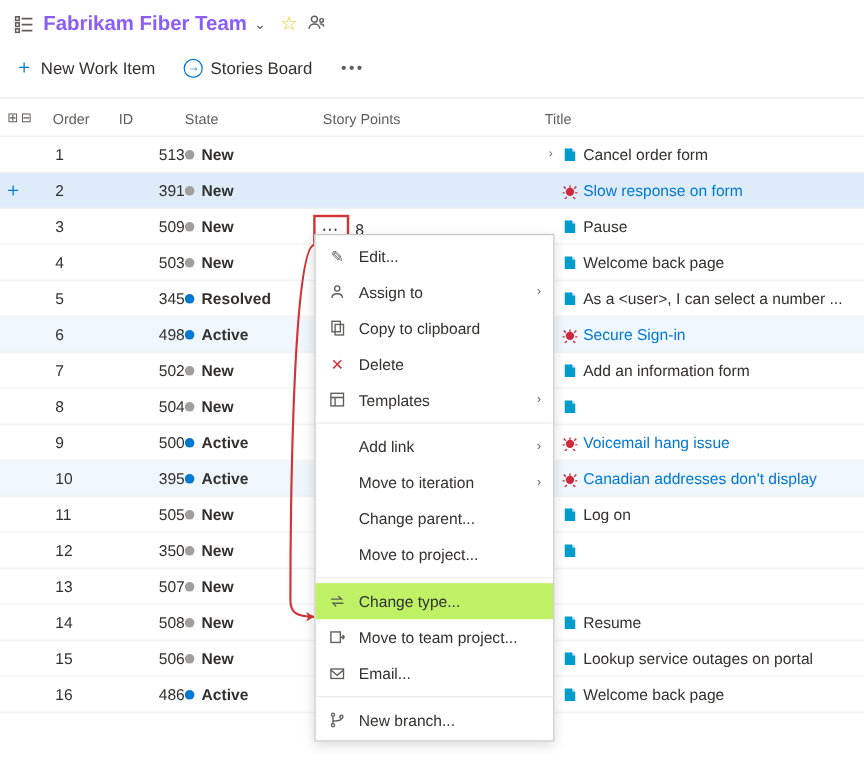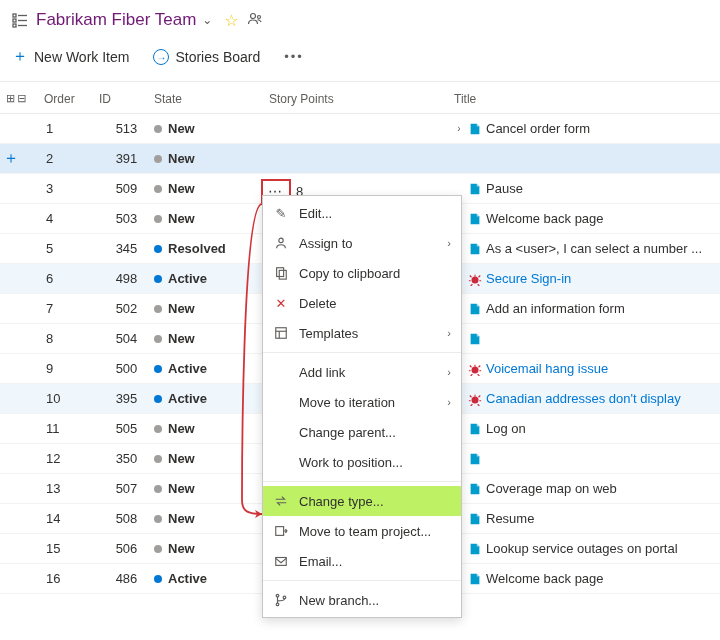--- a/index.html
+++ b/index.html
@@ -19,22 +19,22 @@
     align-items: center;
     gap: 8px;
     padding: 10px 12px 8px 12px;
   }
   .team-icon {
     width: 16px; height: 16px;
     color: #605e5c;
   }
   .title {
     font-size: 17px;
-    font-weight: 400;
-    color: #701a75;
+    font-weight: 700;
+    color: #8b5cf6;
   }
   .chev {
     color: #605e5c;
     font-size: 12px;
     margin-left: -2px;
     margin-right: 4px;
   }
   .star { color: #f2c811; font-size: 16px; }
   .people { color: #605e5c; font-size: 14px; }
   .toolbar {
@@ -79,21 +79,21 @@
     font-size: 12px;
     height: 32px;
     border-bottom: 1px solid #edebe9;
     padding-top: 2px;
   }
   .thead .expicons { display:flex; gap:2px; color:#605e5c; font-size:11px; padding-left:6px; grid-column: 1 / span 2;}
   .row.sel { background: #eff6fc; }
   .row.hov { background: #deecf9; }
   .cell { white-space: nowrap; overflow: hidden; text-overflow: ellipsis; }
   .order { text-align: left; padding-left: 2px; }
-  .id { text-align: center; }
+  .id { text-align: right; }
   .state { display:flex; align-items:center; gap:6px;font-weight:bold; }
   .dot {
     width: 8px; height: 8px; border-radius: 50%;
     background: #a19f9d;
     display: inline-block;
   }
   .dot.blue { background: #0078d4; }
   .titlecell {
     display: flex;
     align-items: center;
@@ -277,185 +277,195 @@
       <div class="row hov">
         <div class="addrow">＋</div>
         <div></div>
         <div class="cell order">2</div>
         <div class="cell id">391</div>
         <div class="cell state">
           <span class="dot"></span>
           <span>New</span>
         </div>
         <div class="cell"></div>
-      </div>
-      <div class="row">
-        <div></div>
-        <div></div>
-        <div class="cell order">3</div>
-        <div class="cell id">509</div>
-        <div class="cell state">
-          <span class="dot"></span>
-          <span>New</span>
-        </div>
-        <div class="cell"></div>
-        <div class="cell titlecell black">
-          <span class="exp"></span>
-          <span class="wi-icon">
-            <svg viewBox="0 0 16 16" width="14" height="14" fill="#009ccc">
-              <path d="M3 2h7l3 3v9H3z"></path>
-              <path d="M10 2v3h3" fill="#fff" opacity=".6"></path>
-            </svg>
-          </span>
-          <span>Pause</span>
-        </div>
-      </div>
-      <div class="row">
-        <div></div>
-        <div></div>
-        <div class="cell order">4</div>
-        <div class="cell id">503</div>
-        <div class="cell state">
-          <span class="dot"></span>
-          <span>New</span>
-        </div>
-        <div class="cell"></div>
-        <div class="cell titlecell black">
-          <span class="exp"></span>
-          <span class="wi-icon">
-            <svg viewBox="0 0 16 16" width="14" height="14" fill="#009ccc">
-              <path d="M3 2h7l3 3v9H3z"></path>
-              <path d="M10 2v3h3" fill="#fff" opacity=".6"></path>
-            </svg>
-          </span>
-          <span>Welcome back page</span>
-        </div>
-      </div>
-      <div class="row">
-        <div></div>
-        <div></div>
-        <div class="cell order">5</div>
-        <div class="cell id">345</div>
-        <div class="cell state">
-          <span class="dot blue"></span>
-          <span>Resolved</span>
-        </div>
-        <div class="cell"></div>
-        <div class="cell titlecell black">
-          <span class="exp vis">›</span>
-          <span class="wi-icon">
-            <svg viewBox="0 0 16 16" width="14" height="14" fill="#009ccc">
-              <path d="M3 2h7l3 3v9H3z"></path>
-              <path d="M10 2v3h3" fill="#fff" opacity=".6"></path>
-            </svg>
-          </span>
-          <span>As a &lt;user&gt;, I can select a number ...</span>
-        </div>
-      </div>
-      <div class="row sel">
-        <div></div>
-        <div></div>
-        <div class="cell order">6</div>
-        <div class="cell id">498</div>
-        <div class="cell state">
-          <span class="dot blue"></span>
-          <span>Active</span>
-        </div>
-        <div class="cell"></div>
         <div class="cell titlecell">
-          <span class="exp vis">›</span>
+          <span class="exp"></span>
           <span class="wi-icon">
             <svg viewBox="0 0 16 16" width="14" height="14" fill="#cc293d">
               <circle cx="8" cy="9" r="4"></circle>
               <path d="M8 3v2M4 6l-2-2M12 6l2-2M3 10H1M13 10h2M5 14l-2 2M11 14l2 2" stroke="#cc293d" stroke-width="1.3"></path>
             </svg>
           </span>
-          <span>Secure Sign-in</span>
-        </div>
-      </div>
-      <div class="row">
-        <div></div>
-        <div></div>
-        <div class="cell order">7</div>
-        <div class="cell id">502</div>
-        <div class="cell state">
-          <span class="dot"></span>
-          <span>New</span>
-        </div>
-        <div class="cell"></div>
-        <div class="cell titlecell black">
-          <span class="exp"></span>
-          <span class="wi-icon">
-            <svg viewBox="0 0 16 16" width="14" height="14" fill="#009ccc">
-              <path d="M3 2h7l3 3v9H3z"></path>
-              <path d="M10 2v3h3" fill="#fff" opacity=".6"></path>
-            </svg>
-          </span>
-          <span>Add an information form</span>
-        </div>
-      </div>
-      <div class="row">
-        <div></div>
-        <div></div>
-        <div class="cell order">8</div>
-        <div class="cell id">504</div>
-        <div class="cell state">
-          <span class="dot"></span>
-          <span>New</span>
-        </div>
-        <div class="cell"></div>
-        <div class="cell titlecell black">
-          <span class="exp"></span>
-          <span class="wi-icon">
-            <svg viewBox="0 0 16 16" width="14" height="14" fill="#009ccc">
-              <path d="M3 2h7l3 3v9H3z"></path>
-              <path d="M10 2v3h3" fill="#fff" opacity=".6"></path>
-            </svg>
-          </span>
-        </div>
-      </div>
-      <div class="row">
-        <div></div>
-        <div></div>
-        <div class="cell order">9</div>
-        <div class="cell id">500</div>
+          <span>Slow response on form</span>
+        </div>
+      </div>
+      <div class="row">
+        <div></div>
+        <div></div>
+        <div class="cell order">3</div>
+        <div class="cell id">509</div>
+        <div class="cell state">
+          <span class="dot"></span>
+          <span>New</span>
+        </div>
+        <div class="cell"></div>
+        <div class="cell titlecell black">
+          <span class="exp"></span>
+          <span class="wi-icon">
+            <svg viewBox="0 0 16 16" width="14" height="14" fill="#009ccc">
+              <path d="M3 2h7l3 3v9H3z"></path>
+              <path d="M10 2v3h3" fill="#fff" opacity=".6"></path>
+            </svg>
+          </span>
+          <span>Pause</span>
+        </div>
+      </div>
+      <div class="row">
+        <div></div>
+        <div></div>
+        <div class="cell order">4</div>
+        <div class="cell id">503</div>
+        <div class="cell state">
+          <span class="dot"></span>
+          <span>New</span>
+        </div>
+        <div class="cell"></div>
+        <div class="cell titlecell black">
+          <span class="exp"></span>
+          <span class="wi-icon">
+            <svg viewBox="0 0 16 16" width="14" height="14" fill="#009ccc">
+              <path d="M3 2h7l3 3v9H3z"></path>
+              <path d="M10 2v3h3" fill="#fff" opacity=".6"></path>
+            </svg>
+          </span>
+          <span>Welcome back page</span>
+        </div>
+      </div>
+      <div class="row">
+        <div></div>
+        <div></div>
+        <div class="cell order">5</div>
+        <div class="cell id">345</div>
+        <div class="cell state">
+          <span class="dot blue"></span>
+          <span>Resolved</span>
+        </div>
+        <div class="cell"></div>
+        <div class="cell titlecell black">
+          <span class="exp vis">›</span>
+          <span class="wi-icon">
+            <svg viewBox="0 0 16 16" width="14" height="14" fill="#009ccc">
+              <path d="M3 2h7l3 3v9H3z"></path>
+              <path d="M10 2v3h3" fill="#fff" opacity=".6"></path>
+            </svg>
+          </span>
+          <span>As a &lt;user&gt;, I can select a number ...</span>
+        </div>
+      </div>
+      <div class="row sel">
+        <div></div>
+        <div></div>
+        <div class="cell order">6</div>
+        <div class="cell id">498</div>
         <div class="cell state">
           <span class="dot blue"></span>
           <span>Active</span>
         </div>
         <div class="cell"></div>
         <div class="cell titlecell">
-          <span class="exp"></span>
+          <span class="exp vis">›</span>
           <span class="wi-icon">
             <svg viewBox="0 0 16 16" width="14" height="14" fill="#cc293d">
               <circle cx="8" cy="9" r="4"></circle>
               <path d="M8 3v2M4 6l-2-2M12 6l2-2M3 10H1M13 10h2M5 14l-2 2M11 14l2 2" stroke="#cc293d" stroke-width="1.3"></path>
             </svg>
           </span>
-          <span>Voicemail hang issue</span>
-        </div>
-      </div>
-      <div class="row sel">
-        <div></div>
-        <div></div>
-        <div class="cell order">10</div>
-        <div class="cell id">395</div>
+          <span>Secure Sign-in</span>
+        </div>
+      </div>
+      <div class="row">
+        <div></div>
+        <div></div>
+        <div class="cell order">7</div>
+        <div class="cell id">502</div>
+        <div class="cell state">
+          <span class="dot"></span>
+          <span>New</span>
+        </div>
+        <div class="cell"></div>
+        <div class="cell titlecell black">
+          <span class="exp"></span>
+          <span class="wi-icon">
+            <svg viewBox="0 0 16 16" width="14" height="14" fill="#009ccc">
+              <path d="M3 2h7l3 3v9H3z"></path>
+              <path d="M10 2v3h3" fill="#fff" opacity=".6"></path>
+            </svg>
+          </span>
+          <span>Add an information form</span>
+        </div>
+      </div>
+      <div class="row">
+        <div></div>
+        <div></div>
+        <div class="cell order">8</div>
+        <div class="cell id">504</div>
+        <div class="cell state">
+          <span class="dot"></span>
+          <span>New</span>
+        </div>
+        <div class="cell"></div>
+        <div class="cell titlecell black">
+          <span class="exp"></span>
+          <span class="wi-icon">
+            <svg viewBox="0 0 16 16" width="14" height="14" fill="#009ccc">
+              <path d="M3 2h7l3 3v9H3z"></path>
+              <path d="M10 2v3h3" fill="#fff" opacity=".6"></path>
+            </svg>
+          </span>
+        </div>
+      </div>
+      <div class="row">
+        <div></div>
+        <div></div>
+        <div class="cell order">9</div>
+        <div class="cell id">500</div>
         <div class="cell state">
           <span class="dot blue"></span>
           <span>Active</span>
         </div>
         <div class="cell"></div>
         <div class="cell titlecell">
           <span class="exp"></span>
           <span class="wi-icon">
             <svg viewBox="0 0 16 16" width="14" height="14" fill="#cc293d">
               <circle cx="8" cy="9" r="4"></circle>
               <path d="M8 3v2M4 6l-2-2M12 6l2-2M3 10H1M13 10h2M5 14l-2 2M11 14l2 2" stroke="#cc293d" stroke-width="1.3"></path>
             </svg>
           </span>
+          <span>Voicemail hang issue</span>
+        </div>
+      </div>
+      <div class="row sel">
+        <div></div>
+        <div></div>
+        <div class="cell order">10</div>
+        <div class="cell id">395</div>
+        <div class="cell state">
+          <span class="dot blue"></span>
+          <span>Active</span>
+        </div>
+        <div class="cell"></div>
+        <div class="cell titlecell">
+          <span class="exp"></span>
+          <span class="wi-icon">
+            <svg viewBox="0 0 16 16" width="14" height="14" fill="#cc293d">
+              <circle cx="8" cy="9" r="4"></circle>
+              <path d="M8 3v2M4 6l-2-2M12 6l2-2M3 10H1M13 10h2M5 14l-2 2M11 14l2 2" stroke="#cc293d" stroke-width="1.3"></path>
+            </svg>
+          </span>
           <span>Canadian addresses don't display</span>
         </div>
       </div>
       <div class="row">
         <div></div>
         <div></div>
         <div class="cell order">11</div>
         <div class="cell id">505</div>
         <div class="cell state">
           <span class="dot"></span>
@@ -496,30 +506,20 @@
       <div class="row">
         <div></div>
         <div></div>
         <div class="cell order">13</div>
         <div class="cell id">507</div>
         <div class="cell state">
           <span class="dot"></span>
           <span>New</span>
         </div>
         <div class="cell"></div>
-        <div class="cell titlecell black">
-          <span class="exp"></span>
-          <span class="wi-icon">
-            <svg viewBox="0 0 16 16" width="14" height="14" fill="#009ccc">
-              <path d="M3 2h7l3 3v9H3z"></path>
-              <path d="M10 2v3h3" fill="#fff" opacity=".6"></path>
-            </svg>
-          </span>
-          <span>Coverage map on web</span>
-        </div>
       </div>
       <div class="row">
         <div></div>
         <div></div>
         <div class="cell order">14</div>
         <div class="cell id">508</div>
         <div class="cell state">
           <span class="dot"></span>
           <span>New</span>
         </div>
@@ -640,21 +640,21 @@
     <span class="micon"></span>
     <span>Move to iteration</span>
     <span class="sub">›</span>
   </div>
   <div class="mitem">
     <span class="micon"></span>
     <span>Change parent...</span>
   </div>
   <div class="mitem">
     <span class="micon"></span>
-    <span>Work to position...</span>
+    <span>Move to project...</span>
   </div>
   <div class="msep"></div>
   <div class="mitem hov">
     <span class="micon">
       <svg viewBox="0 0 16 16" width="14" height="14" stroke="currentColor" fill="none" stroke-width="1.3">
         <path d="M2 6h10l-3-3"></path>
           <path d="M14 10H4l3 3"></path>
       </svg>
     </span>
     <span>Change type...</span>

